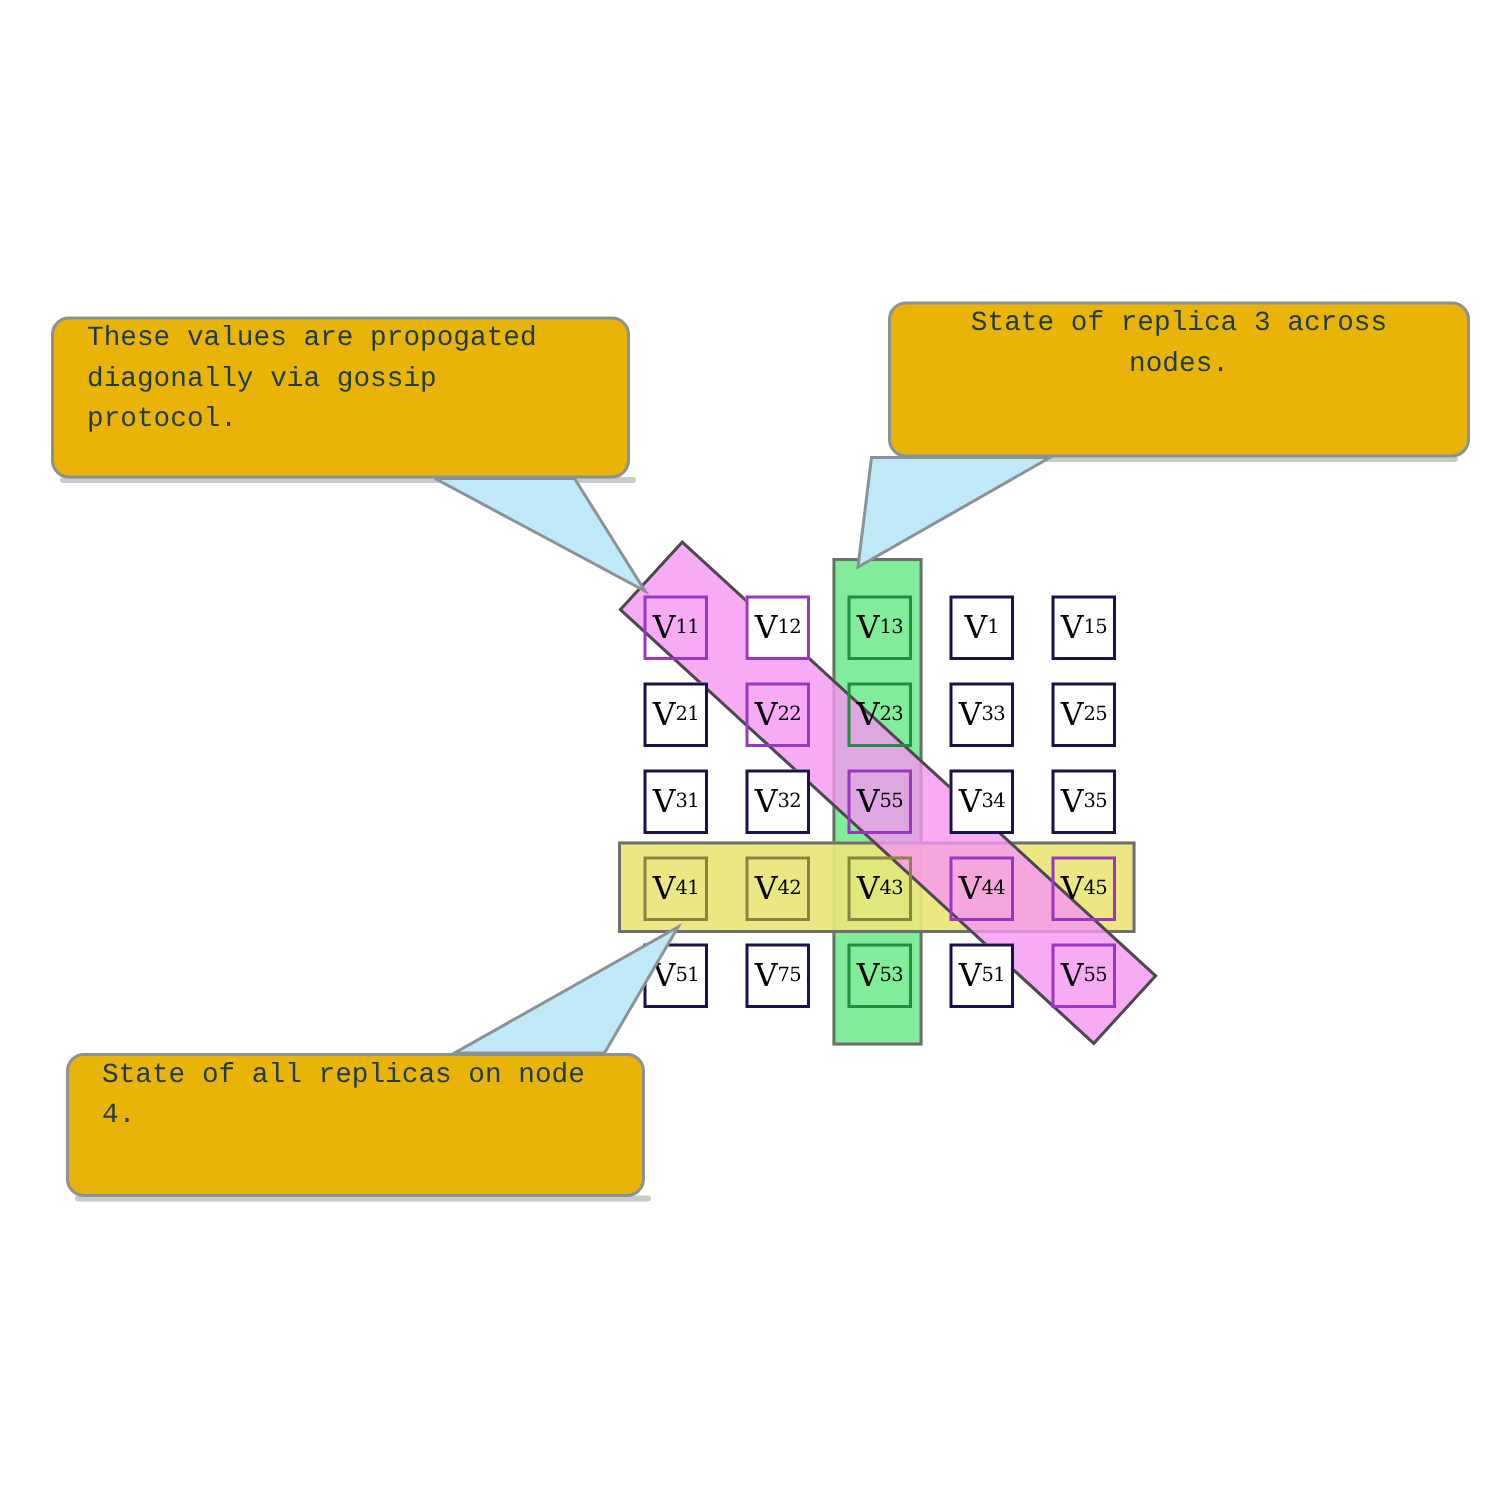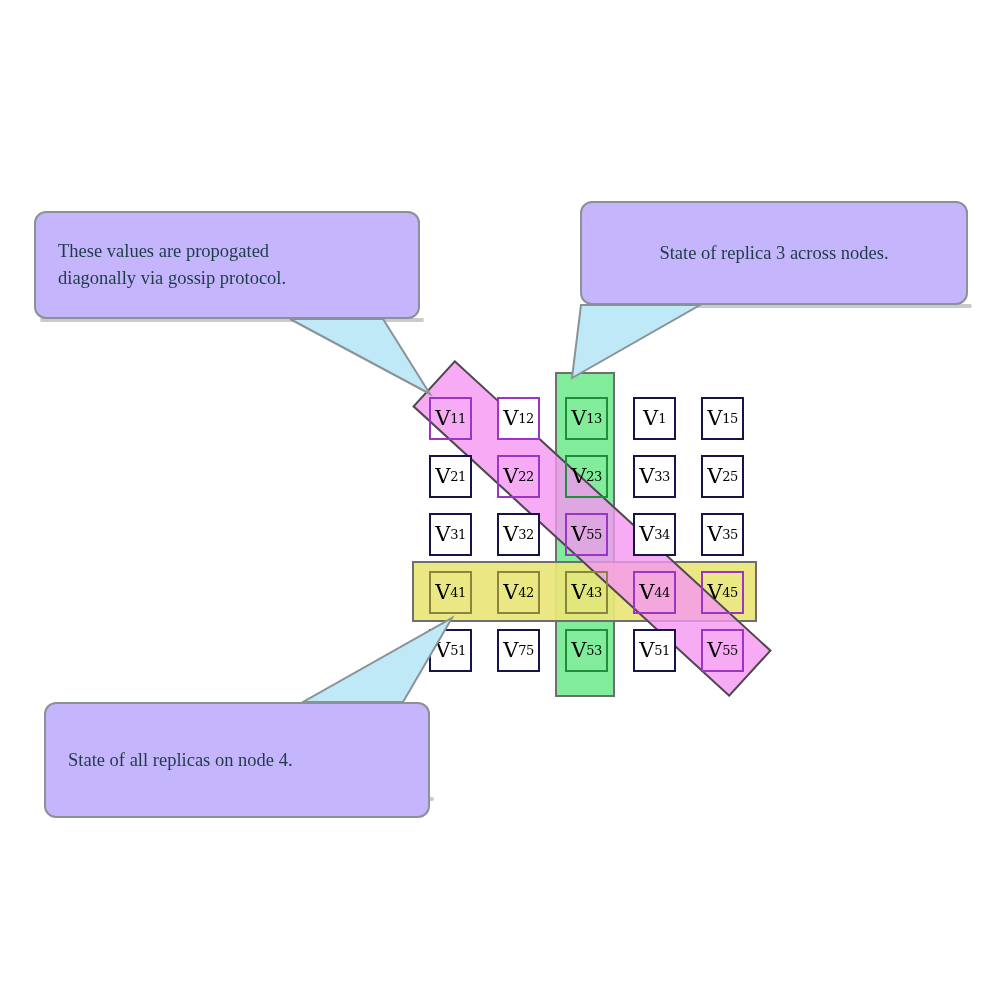--- a/index.html
+++ b/index.html
@@ -52,36 +52,36 @@
   .vcell .sub{font-size:13px;vertical-align:-4px;letter-spacing:-0.5px;text-align:right;}
   .vcell.plain{background:#ffffff;}
   .vcell.b-purple{border-color:#9a35c4;}
   .vcell.b-green{border-color:#1f8f3d;}
   .vcell.b-olive{border-color:#8a8440;}
 
   
   .callout{
     position:absolute;
     box-sizing:border-box;
-    background:#c4b5fd;
+    background:#eab308;
     border:2px solid #8a9296;
     border-radius:12px;
-    display:flex;align-items:center;
+    display:flex;
     padding:0 22px;
     color:#1d3c46;
-    font-family:Liberation Serif, serif;
+    font-family:Liberation Mono, monospace;
     font-size:18.5px;
     line-height:1.45;
     white-space:pre-line;
     z-index:8;
   }
   #callout-diagonal{left:34px;top:211px;width:386px;height:108px;}
-  #callout-replica  {left:580px;top:201px;width:388px;height:104px;
+  #callout-replica  {left:592px;top:201px;width:388px;height:104px;
                      justify-content:center;text-align:center;}
-  #callout-node     {left:44px;top:702px;width:386px;height:116px;}
+  #callout-node     {left:44px;top:702px;width:386px;height:96px;}
 
   
   #tails{position:absolute;left:0;top:0;width:1000px;height:1000px;z-index:7;}
 
   
   .shadow-strip{position:absolute;background:#9aa0a3;opacity:.55;z-index:5;border-radius:2px;}
 </style>
 </head>
 <body>
 

